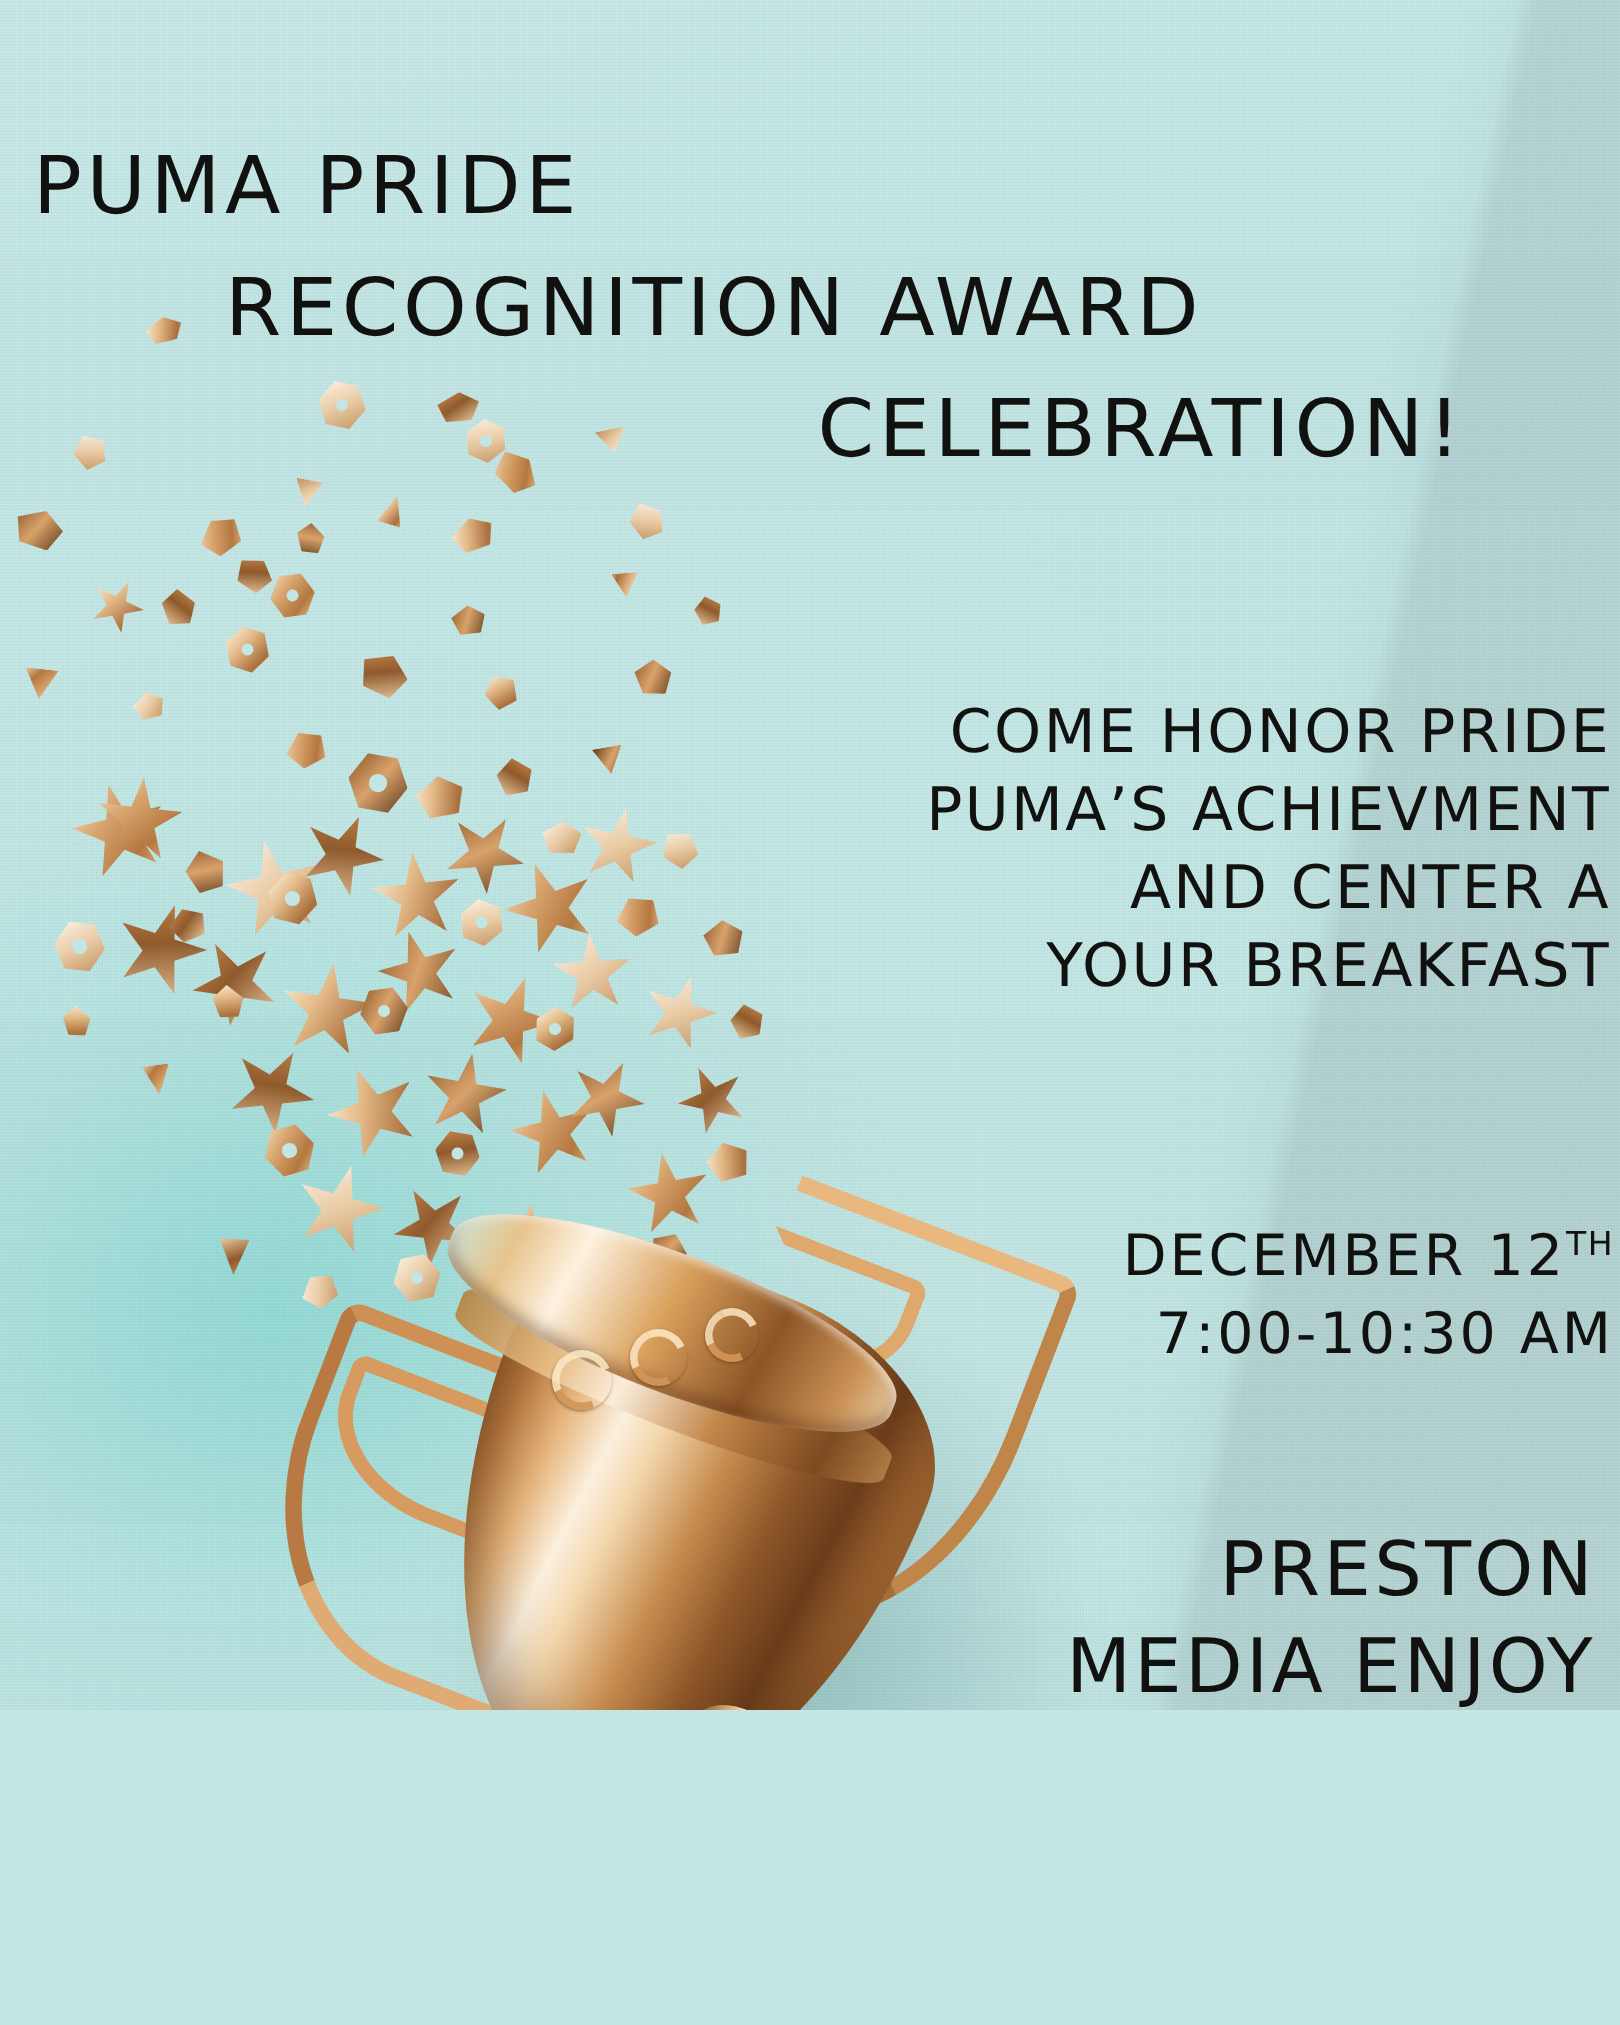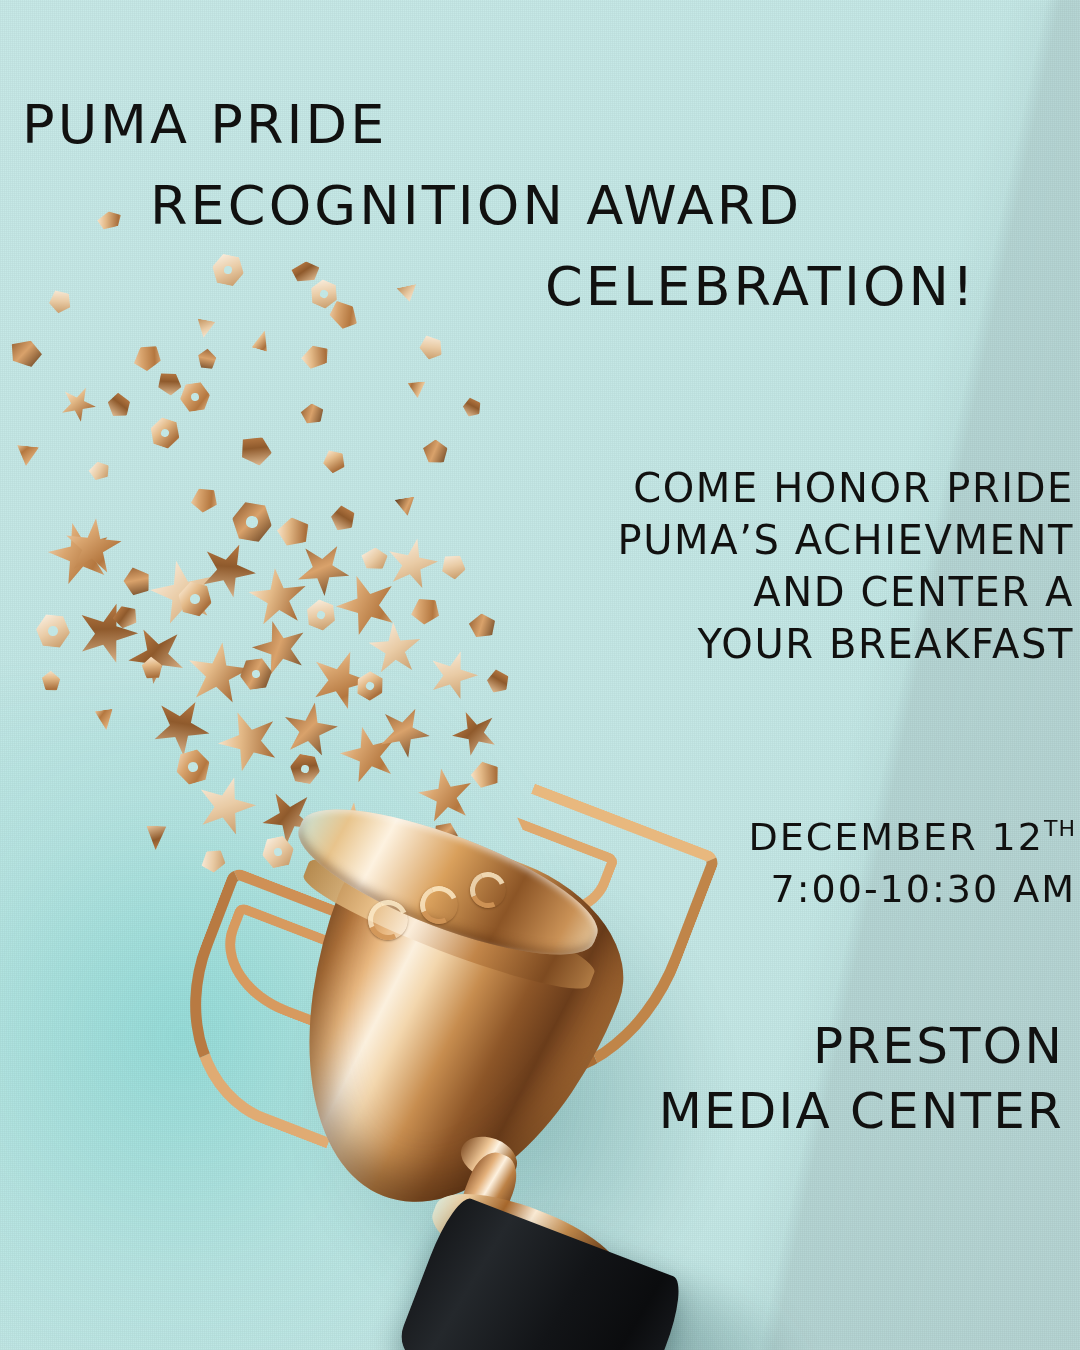--- a/index.html
+++ b/index.html
@@ -6,21 +6,21 @@
 
   html, body {
     width:1080px; height:1350px;
     overflow:hidden;
     background:#c4e7e5;
     font-family:"DejaVu Sans", sans-serif;
   }
 
   #poster{
     position:relative;
-    width:1080px; height:1350px;
+    width:1080px; height:1140px;
     overflow:hidden;
     background:#84cc16;
   }
 
   
   .bg-base{
     position:absolute; inset:0;
     background:
       radial-gradient(circle at 18% 72%, #bde6e4 0%, #c5e8e6 38%, rgba(197,232,230,0) 66%),
       linear-gradient(160deg,#c7e9e7 0%, #c3e7e5 50%, #c0e5e3 100%);
@@ -382,16 +382,16 @@
     <span class="body-line">YOUR BREAKFAST</span>
   </div>
 
   <div class="txt date-block">
     <span class="date-line"><span>DECEMBER 12</span><span class="sup">TH</span></span>
     <span class="date-line">7:00-10:30 AM</span>
   </div>
 
   <div class="txt place-block">
     <span class="place-line">PRESTON</span>
-    <span class="place-line">MEDIA CENTER</span>
+    <span class="place-line">MEDIA ENJOY</span>
   </div>
 
 </div>
 
 </body></html>

